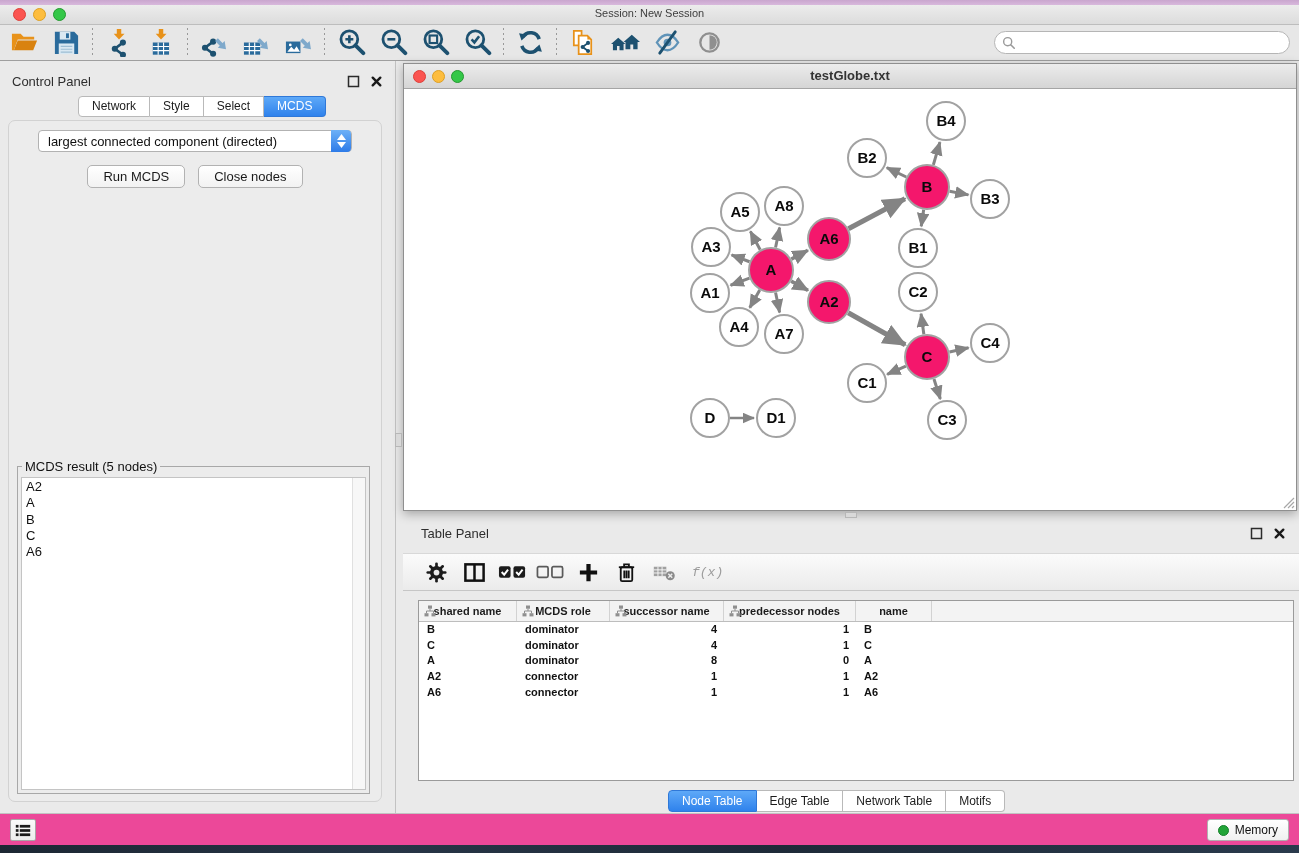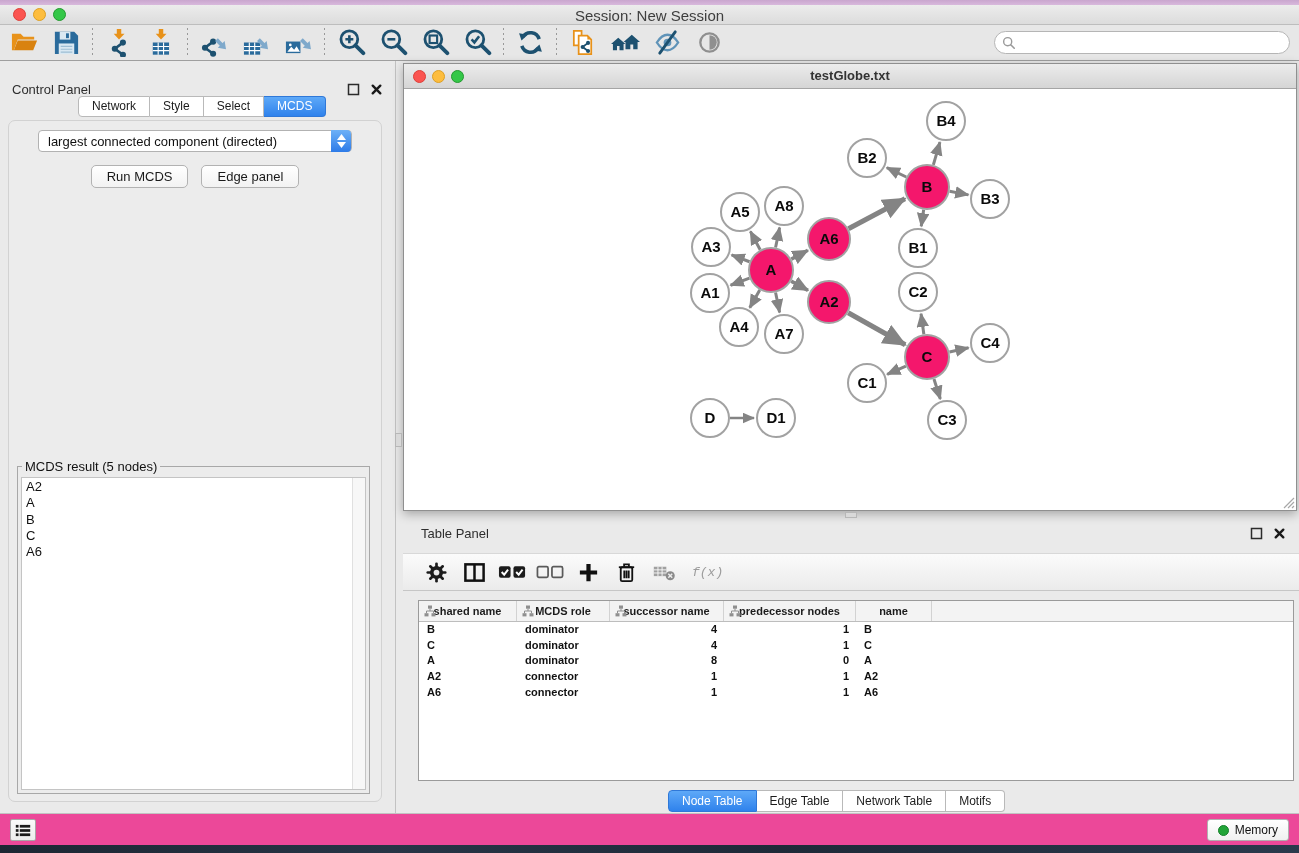--- a/index.html
+++ b/index.html
@@ -7,35 +7,35 @@
   .screen { position:relative; width:1299px; height:853px; overflow:hidden; background:#eaeaea; font-family:"Liberation Sans", sans-serif; }
 
   
   .desktop-top { position:absolute; left:0; top:0; width:1299px; height:5px; background:linear-gradient(#c9a6ce,#d8b8dc); }
   .titlebar { position:absolute; left:0; top:5px; width:1299px; height:20px; background:linear-gradient(#ececec,#dcdcdc); border-bottom:1px solid #bdbdbd; }
   .lights { position:absolute; left:13px; top:3px; display:flex; gap:7px; }
   .light { width:13px; height:13px; border-radius:50%; }
   .light.red { background:#fb5450; border:1px solid #dd3f39; }
   .light.yellow { background:#fdbd3e; border:1px solid #dd9f23; }
   .light.green { background:#34c748; border:1px solid #23992f; }
-  .titlebar .wtitle { position:absolute; left:0; right:0; top:2px; text-align:center; font-size:15px; color:#3e3e3e; }
+  .titlebar .wtitle { position:absolute; left:0; right:0; top:2px; text-align:center; font-size:11px; color:#3e3e3e; }
 
   
   .toolbar { position:absolute; left:0; top:25px; width:1299px; height:36px; background:#e7e7e7; border-bottom:1px solid #9f9f9f; display:flex; align-items:center; padding-left:8px; }
   .tbtn { width:32px; height:32px; display:flex; align-items:center; justify-content:center; cursor:default; }
   .tbtn svg { width:29px; height:29px; }
   .tsep { width:1px; height:30px; margin:0 10px; background-image:repeating-linear-gradient(to bottom,#999 0 2px,transparent 2px 5px); }
   .tgap { width:10px; }
   .searchbox { position:absolute; right:9px; top:6px; width:296px; height:23px; background:#fff; border:1px solid #b5b5b5; border-radius:12px; display:flex; align-items:center; padding-left:7px; }
   .searchbox svg { width:14px; height:14px; }
   .searchbox input { border:none; outline:none; flex:1; height:19px; font-size:13px; background:transparent; padding-left:5px; }
 
   
   .control-panel { position:absolute; left:0; top:61px; width:396px; height:752px; border-right:1px solid #c2c2c2; }
-  .cp-head { position:absolute; left:0; top:12px; width:100%; height:30px; }
+  .cp-head { position:absolute; left:0; top:4px; width:100%; height:30px; }
   .cp-title { position:absolute; left:12px; top:9px; font-size:13px; color:#2e2e2e; }
   .winbtns { position:absolute; right:12px; top:10px; display:flex; gap:10px; }
   .winbtns .wb { width:13px; height:13px; display:flex; }
   .winbtns svg { width:13px; height:13px; }
   .segmented { display:flex; }
   .seg { background:#fff; border:1px solid #b9b9b9; border-left:none; font-size:12px; line-height:19px; padding:0 13px; color:#1c1c1c; cursor:default; }
   .seg:first-child { border-left:1px solid #b9b9b9; border-radius:4px 0 0 4px; }
   .seg:last-child { border-radius:0 4px 4px 0; }
   .seg.active { background:linear-gradient(#5ea9f8,#2f82ec); border-color:#2f78d8; color:#fff; }
   #cp-tabs { position:absolute; left:78px; top:35px; height:21px; }
@@ -309,21 +309,21 @@
           <svg viewBox="0 0 9 6">
               <path d="M4.5 0L9 6H0z" fill="#fff"></path>
             </svg>
           <svg viewBox="0 0 9 6">
               <path d="M4.5 6L0 0h9z" fill="#fff"></path>
             </svg>
         </span>
       </div>
       <div class="cp-btnrow">
         <button class="macbtn">Run MCDS</button>
-        <button class="macbtn">Edge panel</button>
+        <button class="macbtn">Close nodes</button>
       </div>
       <fieldset class="resultbox">
         <legend>MCDS result (5 nodes)</legend>
         <div class="resultlist">
           <ul id="mcds-list">
               <li>A2</li>
               <li>A</li>
               <li>B</li>
               <li>C</li>
               <li>A6</li>

